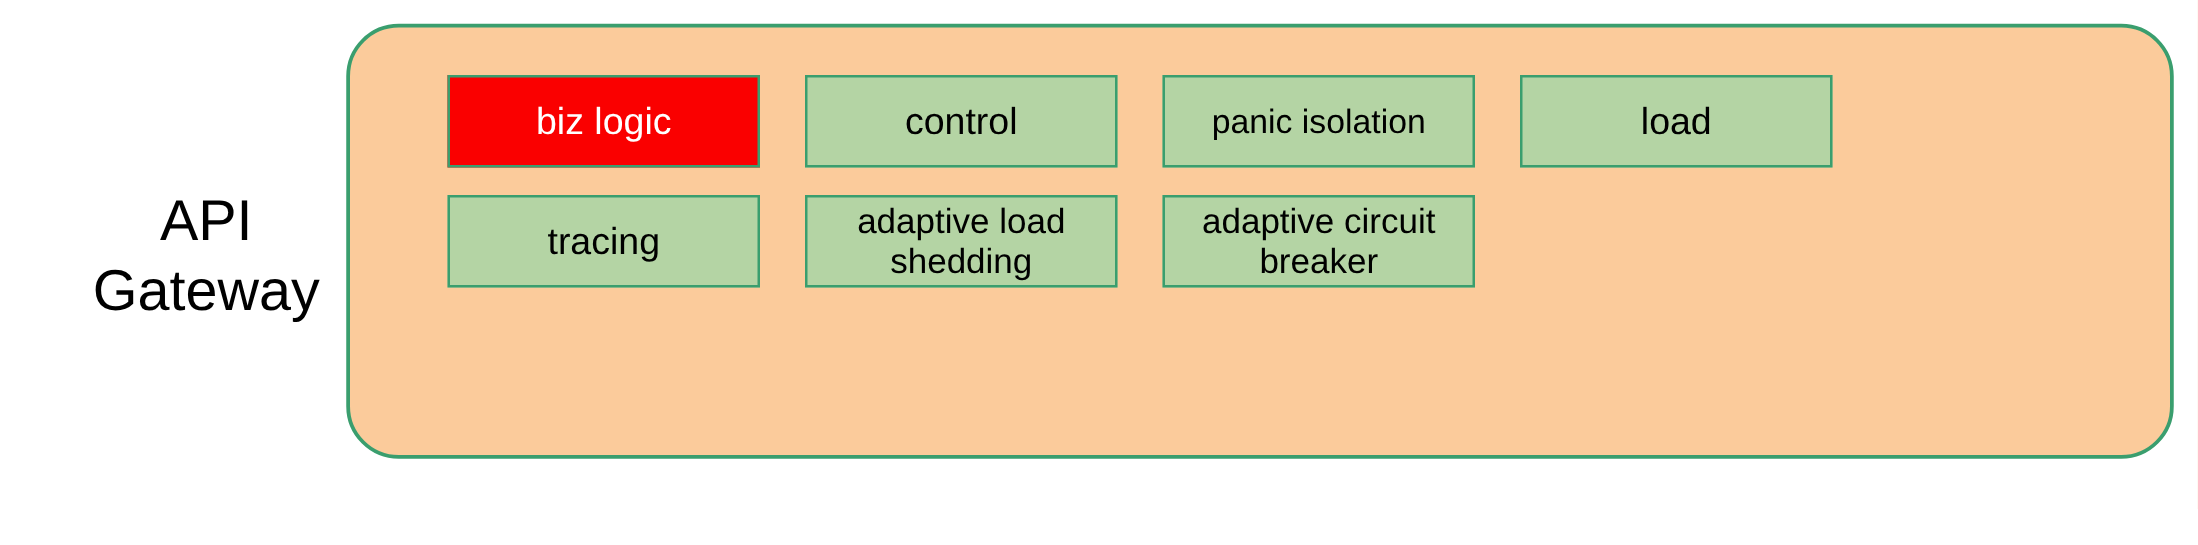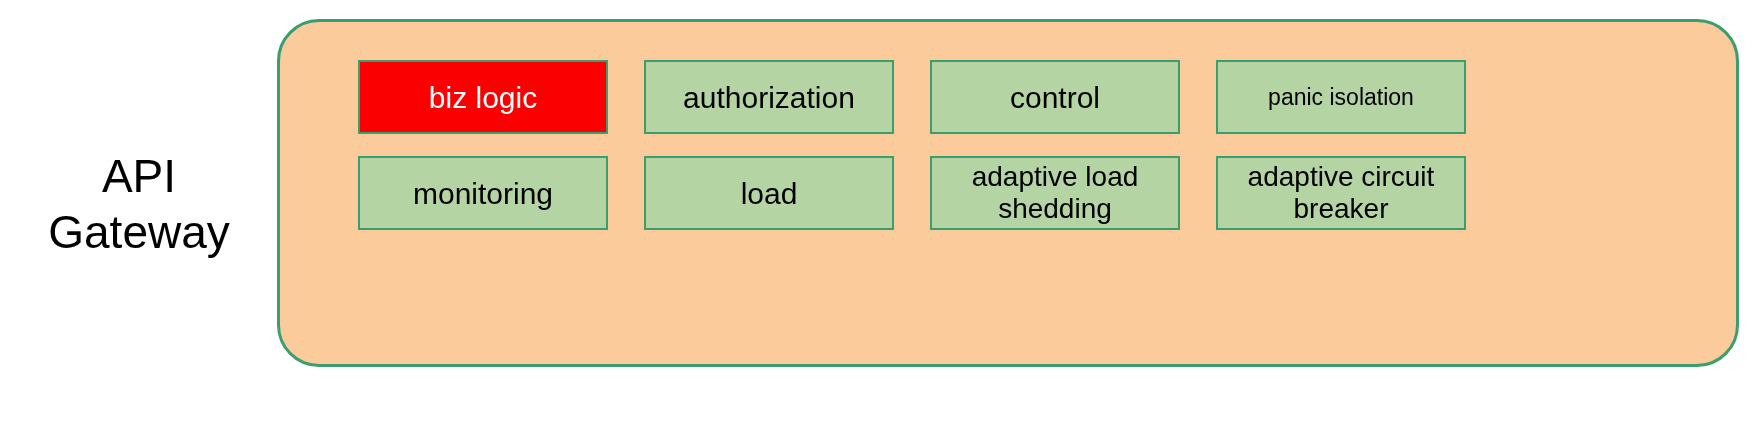--- a/index.html
+++ b/index.html
@@ -26,20 +26,21 @@
     position: absolute;
     left: 0px;
     top: 148px;
     width: 278px;
     text-align: center;
     font-size: 46px;
     line-height: 56px;
     color: #000000;
     white-space: pre-line;
     user-select: none;
+    padding-left: 26px;
   }
 
   
   #gateway-container {
     position: absolute;
     left: 277px;
     top: 19px;
     width: 1462px;
     height: 348px;
     box-sizing: border-box;
@@ -77,21 +78,21 @@
     white-space: pre-line;
     user-select: none;
   }
 
   .cap-box.highlight {
     background: #fa0000;
     color: #ffffff;
   }
 
   .cap-box.small {
-    font-size: 23px;
+    font-size: 27px;
   }
 
   .cap-box.two-line {
     font-size: 28px;
     line-height: 32px;
   }
 </style>
 </head>
 <body>
 
@@ -99,32 +100,31 @@
 
   <div id="gateway-label">API
 Gateway</div>
 
   <div id="gateway-container"></div>
 
   <div id="capability-grid">
 
     <div class="cap-box highlight">biz logic</div>
 
-    <div class="cap-box">authorization</div>
 
 
     <div class="cap-box">control</div>
 
     <div class="cap-box small">panic isolation</div>
 
-    <div class="cap-box">monitoring</div>
 
     <div class="cap-box">load</div>
 
 
+    <div class="cap-box">tracing</div>
 
 
     <div class="cap-box two-line">adaptive load
 shedding</div>
 
     <div class="cap-box two-line">adaptive circuit
 breaker</div>
 
   </div>
 </div>

